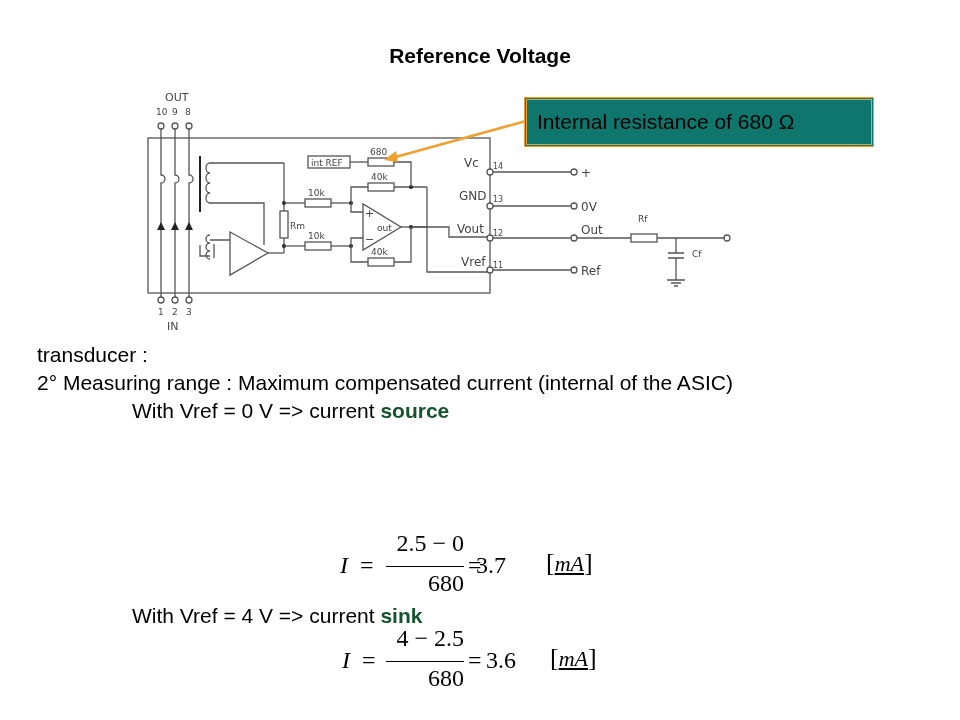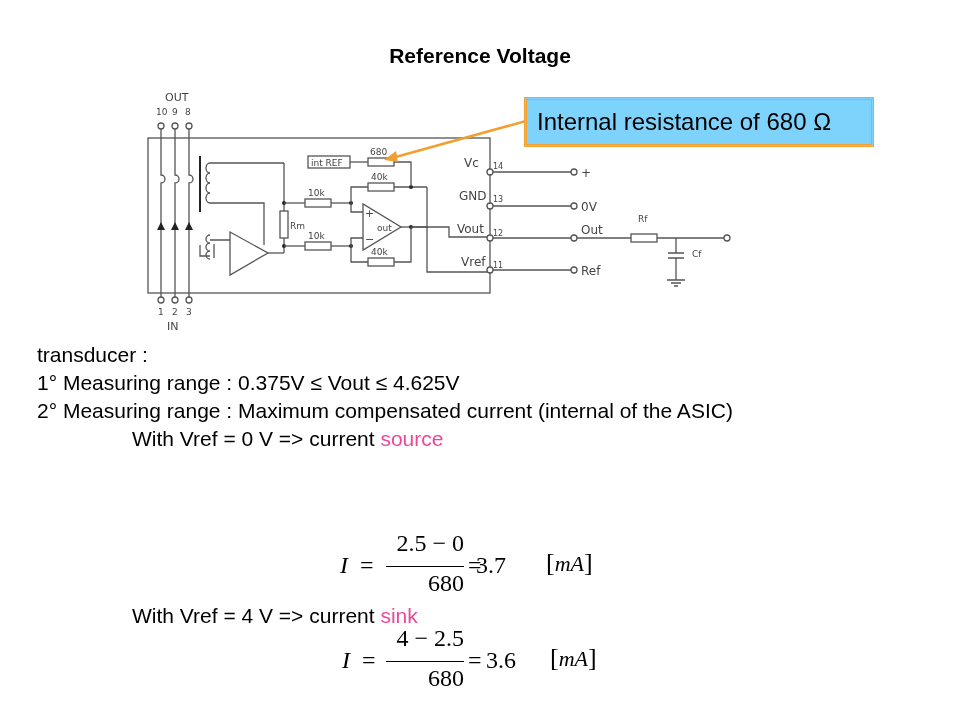--- a/index.html
+++ b/index.html
@@ -2,32 +2,32 @@
 <html><head>
 <meta charset="utf-8">
 <style>
   html, body { margin: 0; padding: 0; background: #ffffff; }
   body { width: 960px; height: 720px; position: relative; overflow: hidden;
          font-family: "Liberation Sans", sans-serif; color: #000; }
   .title { position: absolute; top: 44px; left: 0; width: 960px; text-align: center;
            font-weight: bold; font-size: 21px; }
   .schematic { position: absolute; left: 0; top: 0; }
   .callout { position: absolute; left: 524px; top: 97px; width: 350px; height: 50px;
-             box-sizing: border-box; border: 3px double #f0a030; background: #7dd3fc;
-             font-size: 24px; line-height: 44px; padding-left: 10px; }
+             box-sizing: border-box; border: 3px double #f0a030; background: #0f766e;
+             font-size: 21px; line-height: 44px; padding-left: 10px; }
   .body-text { position: absolute; left: 37px; top: 341px; font-size: 21px; line-height: 28px; }
   .body-text div { white-space: nowrap; }
   .indent { padding-left: 95px; }
-  .orange { color: #ec4899; font-weight: normal; margin-top: 8px; }
+  .orange { color: #14532d; font-weight: bold; margin-top: 8px; }
   .eq { position: absolute; font-family: "Liberation Serif", serif; font-size: 24px; }
   .eq .I { position: absolute; font-style: italic; }
   .eq .op { position: absolute; }
   .eq .num, .eq .den { position: absolute; width: 80px; text-align: right; }
   .eq .bar { position: absolute; height: 1px; background: #000; }
-  .eq .unit { position: absolute; font-size: 26px; }
+  .eq .unit { position: absolute; font-size: 26px; text-decoration: underline; }
   .eq .unit i { font-size: 22px; }
 </style>
 </head>
 <body>
 
 <div class="title">Reference Voltage</div>
 
 <svg class="schematic" width="960" height="340" viewBox="0 0 960 340" font-family="DejaVu Sans, sans-serif" fill="none" stroke="#555" stroke-width="1.3">
 
   <text x="165" y="101" font-size="11" fill="#444" stroke="none">OUT</text>
@@ -145,21 +145,20 @@
   <text x="692" y="257" font-size="9" fill="#444" stroke="none">Cf</text>
 
   <line x1="526" y1="121" x2="392" y2="158" stroke="#f0a030" stroke-width="2.5"></line>
   <polygon points="384,160 396,151 398,162" fill="#f0a030" stroke="none"></polygon>
 </svg>
 
 <div class="callout">Internal resistance of 680 Ω</div>
 
 <div class="body-text">
   <div>transducer  :</div>
-  <div>1° Measuring range : 0.375V ≤ Vout ≤ 4.625V</div>
   <div>2° Measuring range : Maximum compensated current (internal of the ASIC)</div>
   <div class="indent"><span>With Vref = 0 V =&gt; current </span><span class="orange">source</span></div>
 </div>
 
 <div class="body-text" style="top:602px;text-align:right;">
   <div class="indent"><span>With Vref = 4 V =&gt; current </span><span class="orange">sink</span></div>
 </div>
 
 <div class="eq" style="left:340px; top:530px;">
   <span class="I" style="left:0; top:22px;">I</span>

